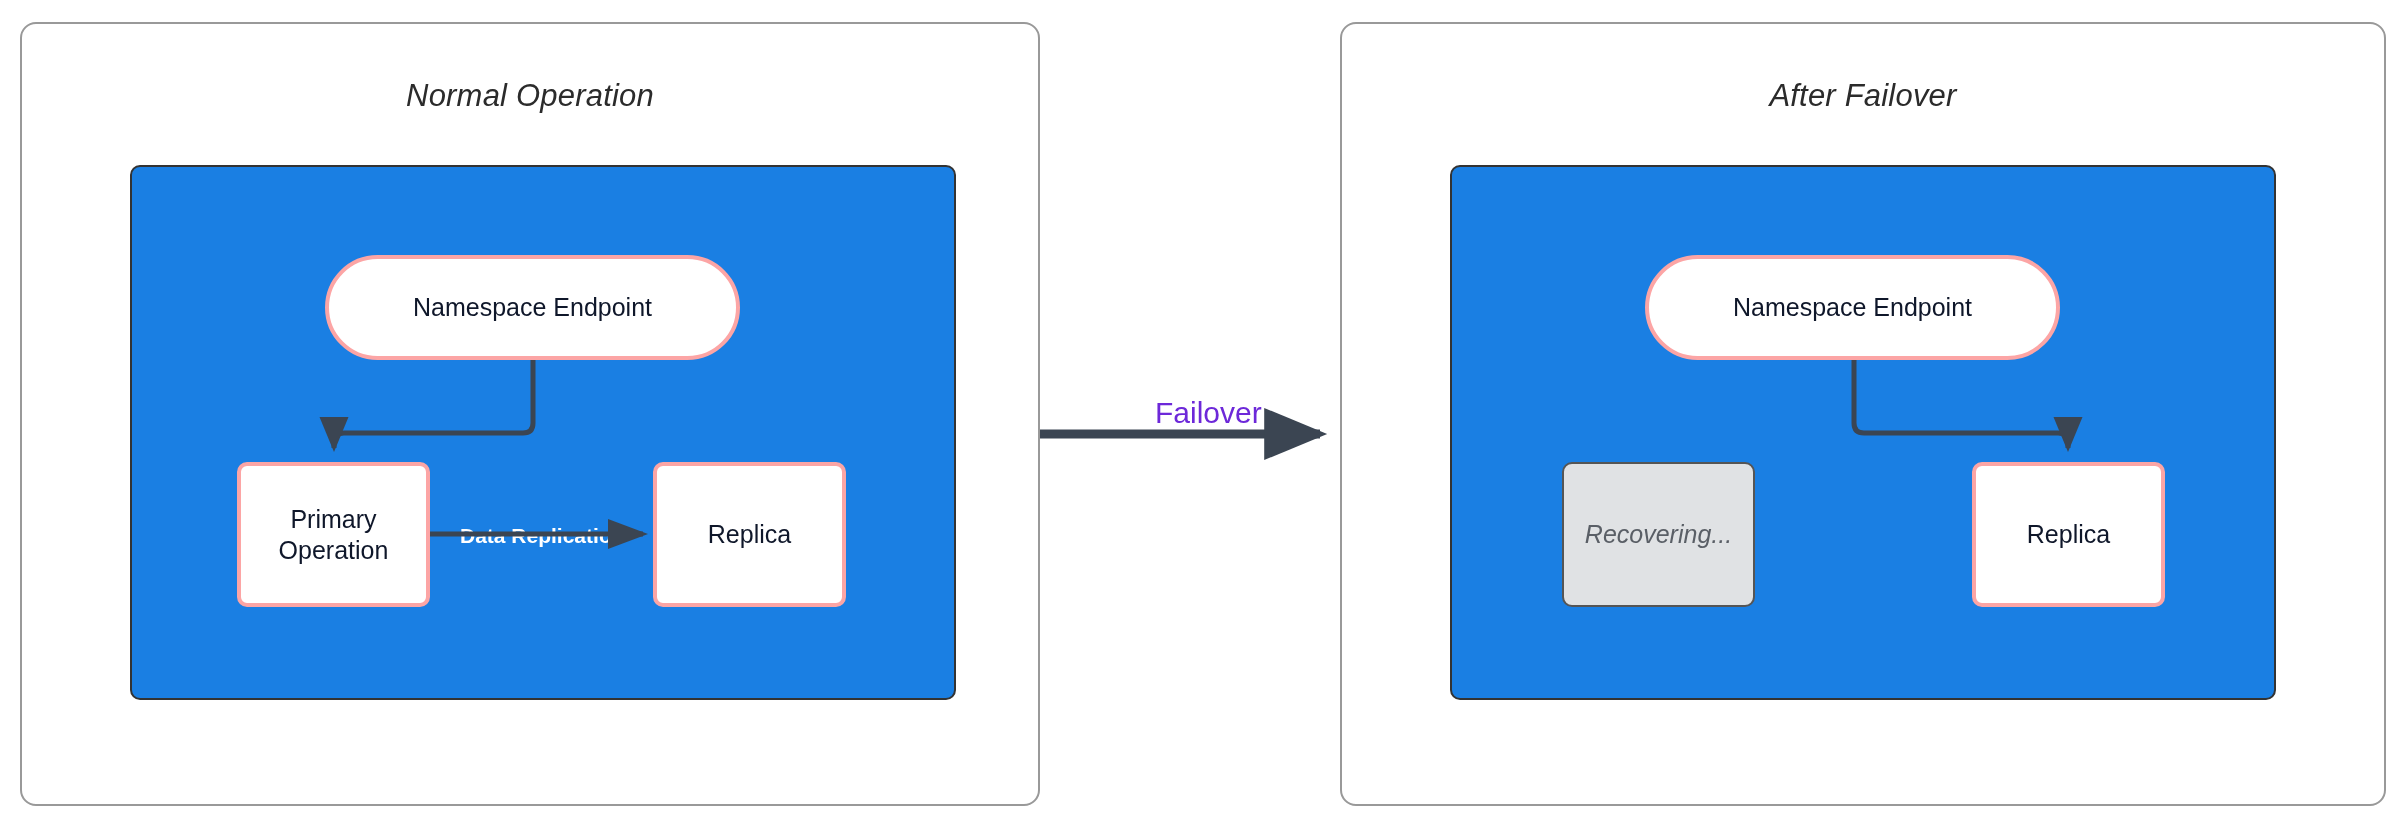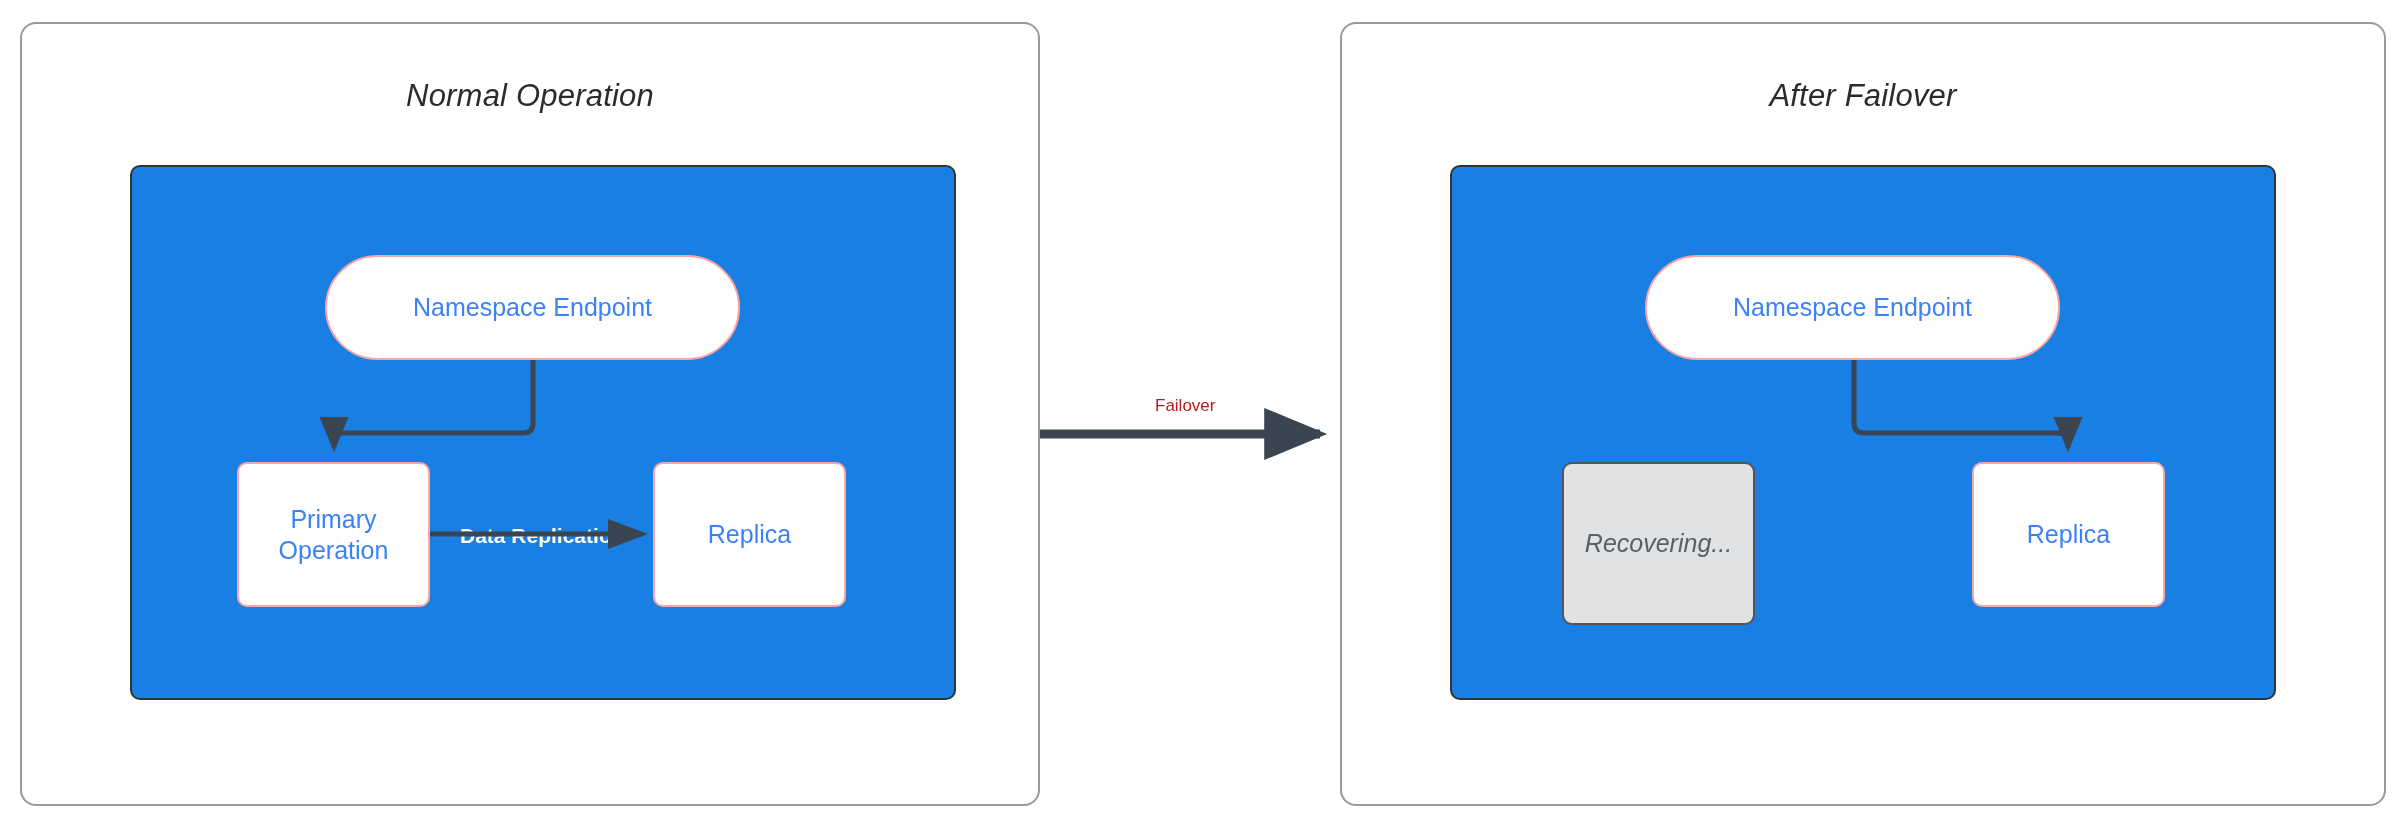--- a/index.html
+++ b/index.html
@@ -58,26 +58,26 @@
     border: 2px solid #333333;
     border-radius: 10px;
   }
   #zone-left  { left: 130px;  top: 165px; width: 826px; height: 535px; }
   #zone-right { left: 1450px; top: 165px; width: 826px; height: 535px; }
 
   .node {
     position: absolute;
     box-sizing: border-box;
     background: #ffffff;
-    border: 2px solid #fca5a5;
+    border: 4px solid #fca5a5;
     display: flex;
     align-items: center;
     justify-content: center;
     text-align: center;
-    color: #3b82f6;
+    color: #0f172a;
     font-size: 25px;
     line-height: 1.22;
   }
   .node.pill {
     border-radius: 60px;
   }
   .node.boxy {
     border-radius: 10px;
   }
   .node.muted {
@@ -87,38 +87,38 @@
     font-style: italic;
   }
 
   
   #node-endpoint-left { left: 325px; top: 255px; width: 415px; height: 105px; }
   #node-primary       { left: 237px; top: 462px; width: 193px; height: 145px; }
   #node-replica-left  { left: 653px; top: 462px; width: 193px; height: 145px; }
 
   
   #node-endpoint-right { left: 1645px; top: 255px; width: 415px; height: 105px; }
-  #node-recovering     { left: 1562px; top: 462px; width: 193px; height: 163px; }
+  #node-recovering     { left: 1562px; top: 462px; width: 193px; height: 145px; }
   #node-replica-right  { left: 1972px; top: 462px; width: 193px; height: 145px; }
 
   .edge-label {
     position: absolute;
     font-size: 21px;
     font-weight: bold;
     color: #ffffff;
     white-space: nowrap;
   }
   #label-data-replication {
     left: 460px;
     top: 524px;
   }
   .edge-label-dark {
     position: absolute;
-    font-size: 17px;
-    color: #b91c1c;
+    font-size: 30px;
+    color: #6d28d9;
     white-space: nowrap;
   }
   #label-failover {
     left: 1155px;
     top: 396px;
   }
 </style>
 </head>
 <body>
 

